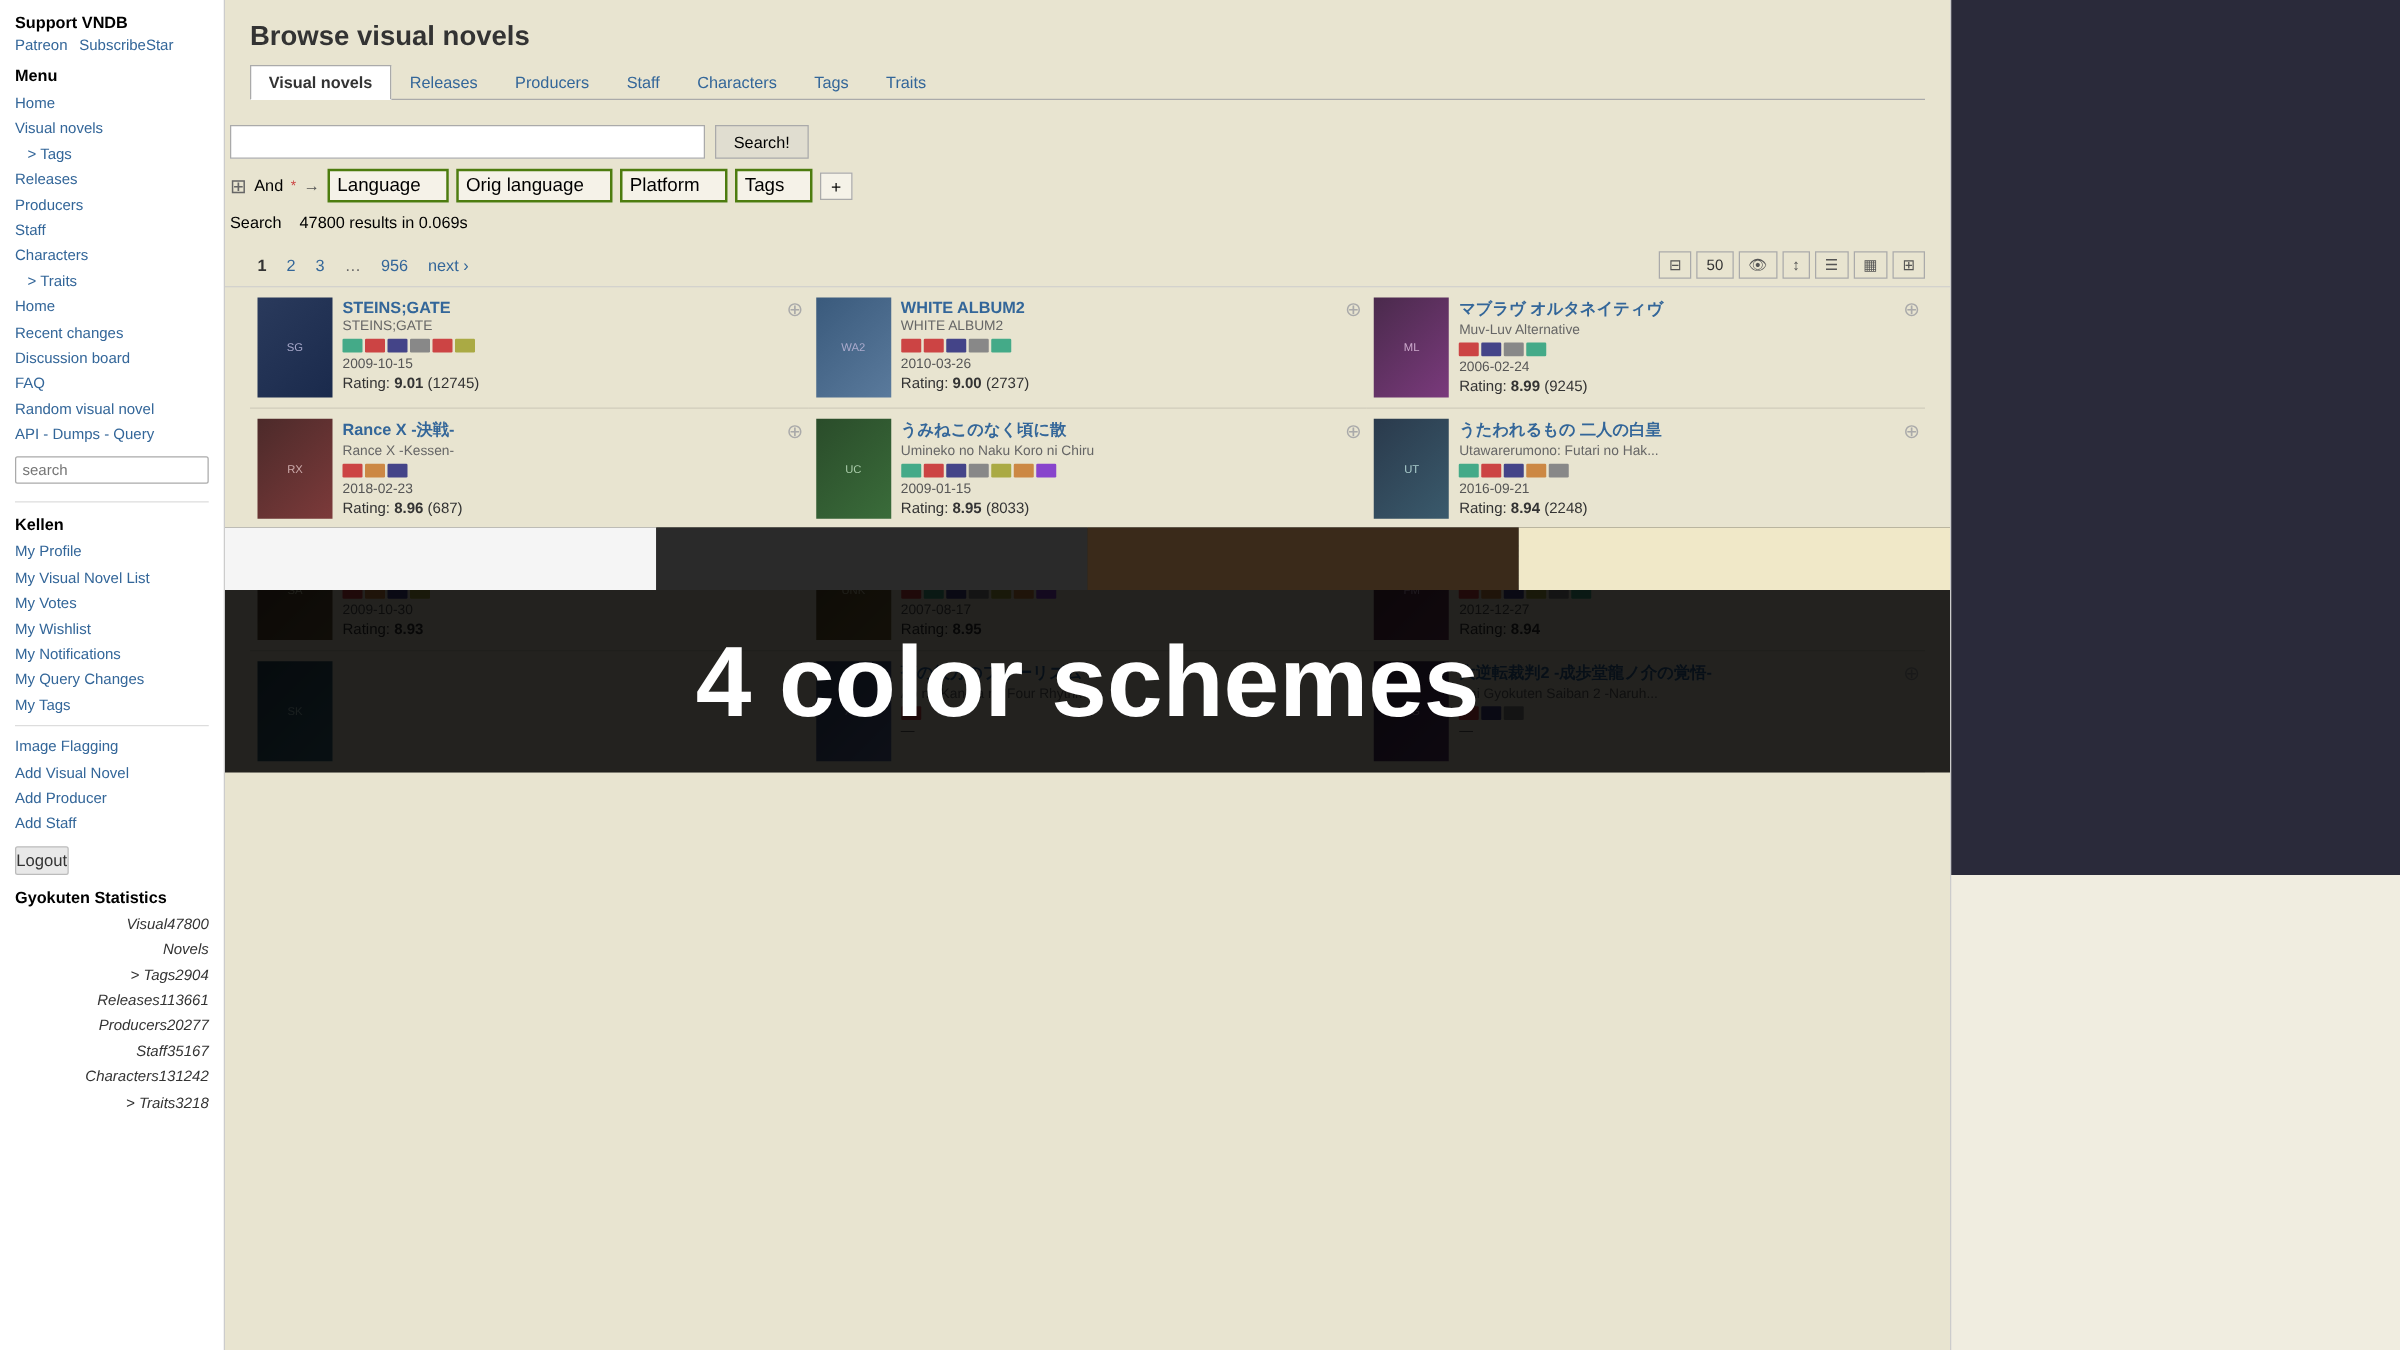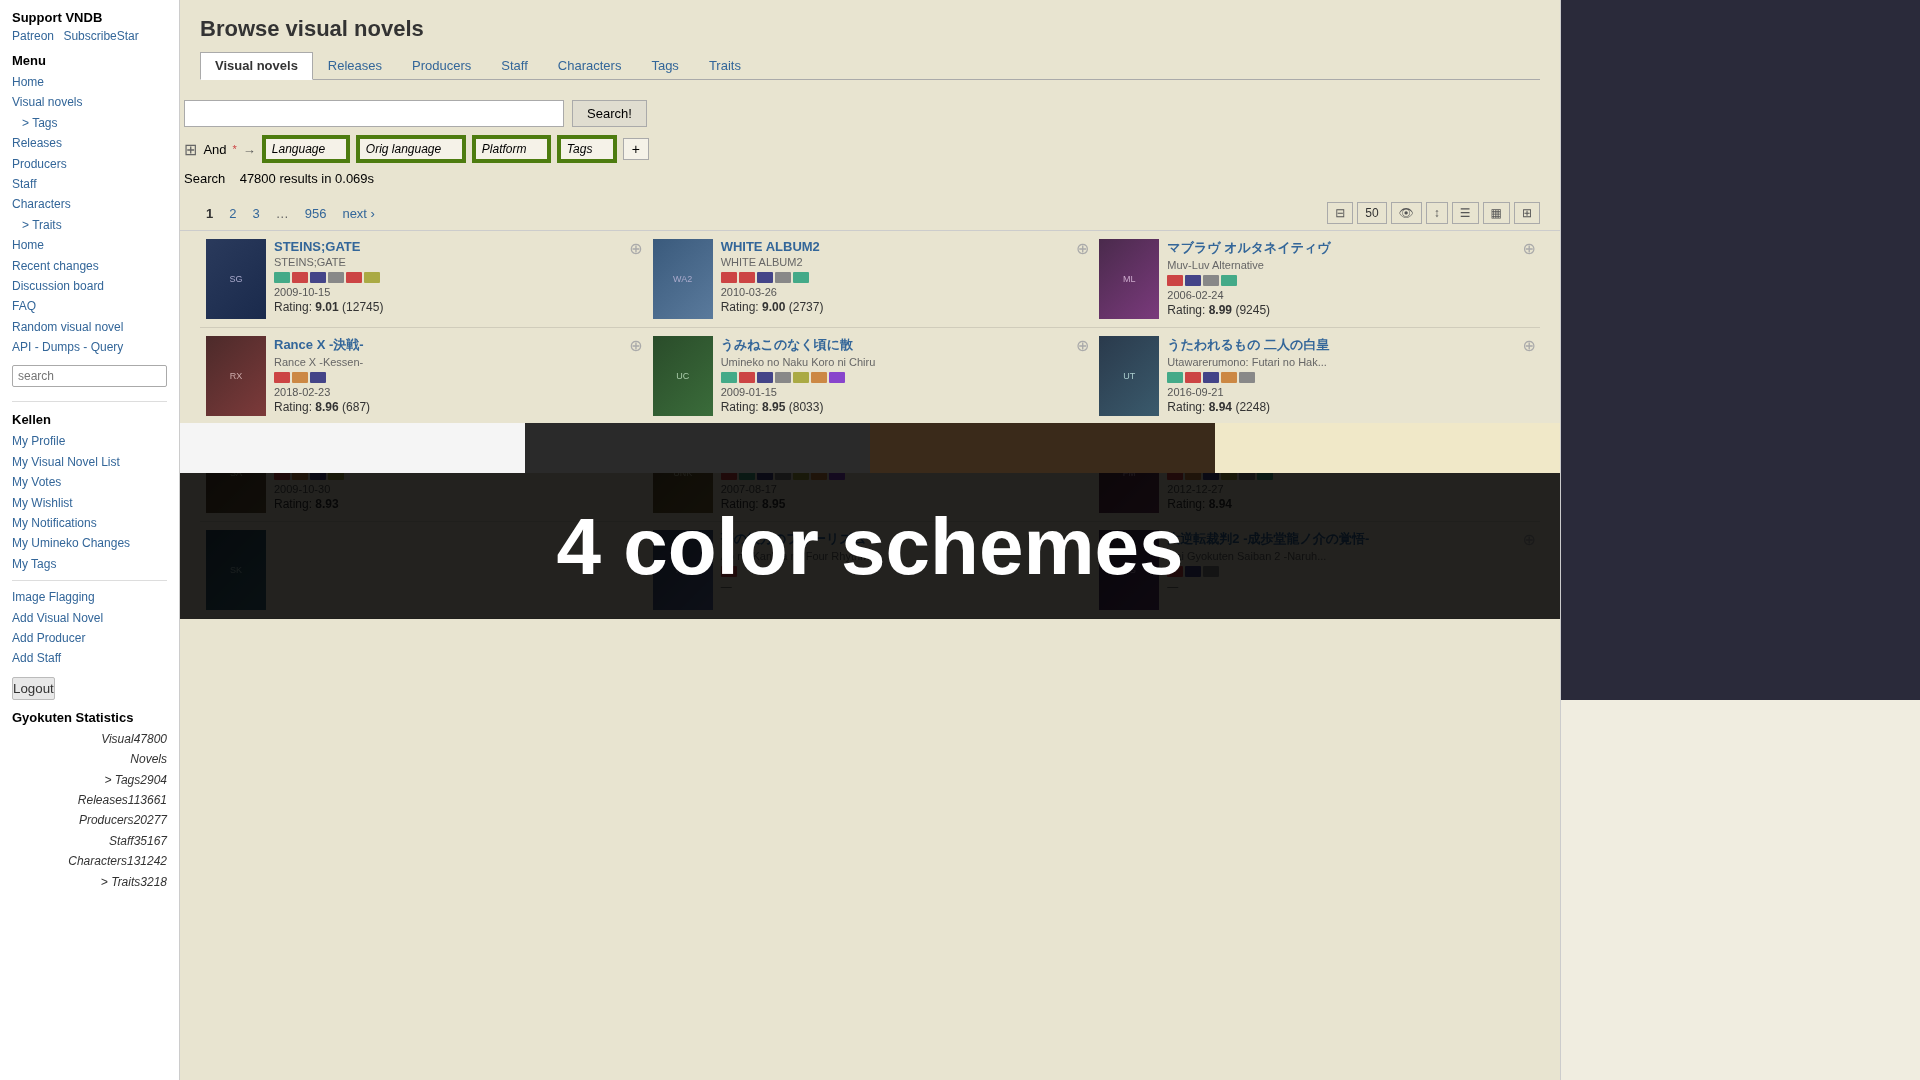--- a/index.html
+++ b/index.html
@@ -69,21 +69,21 @@
 
     
     .search-area {
       background: #e8e4d0;
       padding: 10px 4px;
     }
     .search-row1 { display: flex; align-items: center; gap: 8px; margin-bottom: 8px; }
     .search-input-main { width: 380px; padding: 5px 8px; border: 1px solid #aaa; font-size: 13px; }
     .search-btn { padding: 5px 14px; background: #e0ddd0; border: 1px solid #aaa; cursor: pointer; font-size: 13px; }
     .filter-row { display: flex; align-items: center; gap: 6px; margin-bottom: 8px; }
-    .filter-select { padding: 3px 20px 3px 6px; border: 4px solid #4d7c0f; background: #f5f2e8; font-size: 12px; appearance: none; -webkit-appearance: none; cursor: pointer; font-style: italic; }
+    .filter-select { padding: 3px 20px 3px 6px; border: 2px solid #4d7c0f; background: #f5f2e8; font-size: 15px; appearance: none; -webkit-appearance: none; cursor: pointer; }
     .filter-plus { padding: 2px 8px; border: 1px solid #aaa; background: #f5f2e8; cursor: pointer; font-size: 14px; }
 
     
     .pagination-bar {
       display: flex;
       justify-content: space-between;
       align-items: center;
       padding: 6px 20px;
       background: #e8e4d0;
       border-bottom: 1px solid #ccc;
@@ -226,21 +226,21 @@
   <input class="search-box" type="text" placeholder="search" style="">
 
   <hr class="divider">
 
   <div class="user-section-title">Kellen</div>
   <a class="menu-item">My Profile</a>
   <a class="menu-item">My Visual Novel List</a>
   <a class="menu-item">My Votes</a>
   <a class="menu-item">My Wishlist</a>
   <a class="menu-item">My Notifications</a>
-  <a class="menu-item">My Umineko Changes</a>
+  <a class="menu-item">My Query Changes</a>
   <a class="menu-item">My Tags</a>
 
   <hr class="divider">
 
   <a class="menu-item">Image Flagging</a>
   <a class="menu-item">Add Visual Novel</a>
   <a class="menu-item">Add Producer</a>
   <a class="menu-item">Add Staff</a>
 
   <button class="logout-btn">Logout</button>

